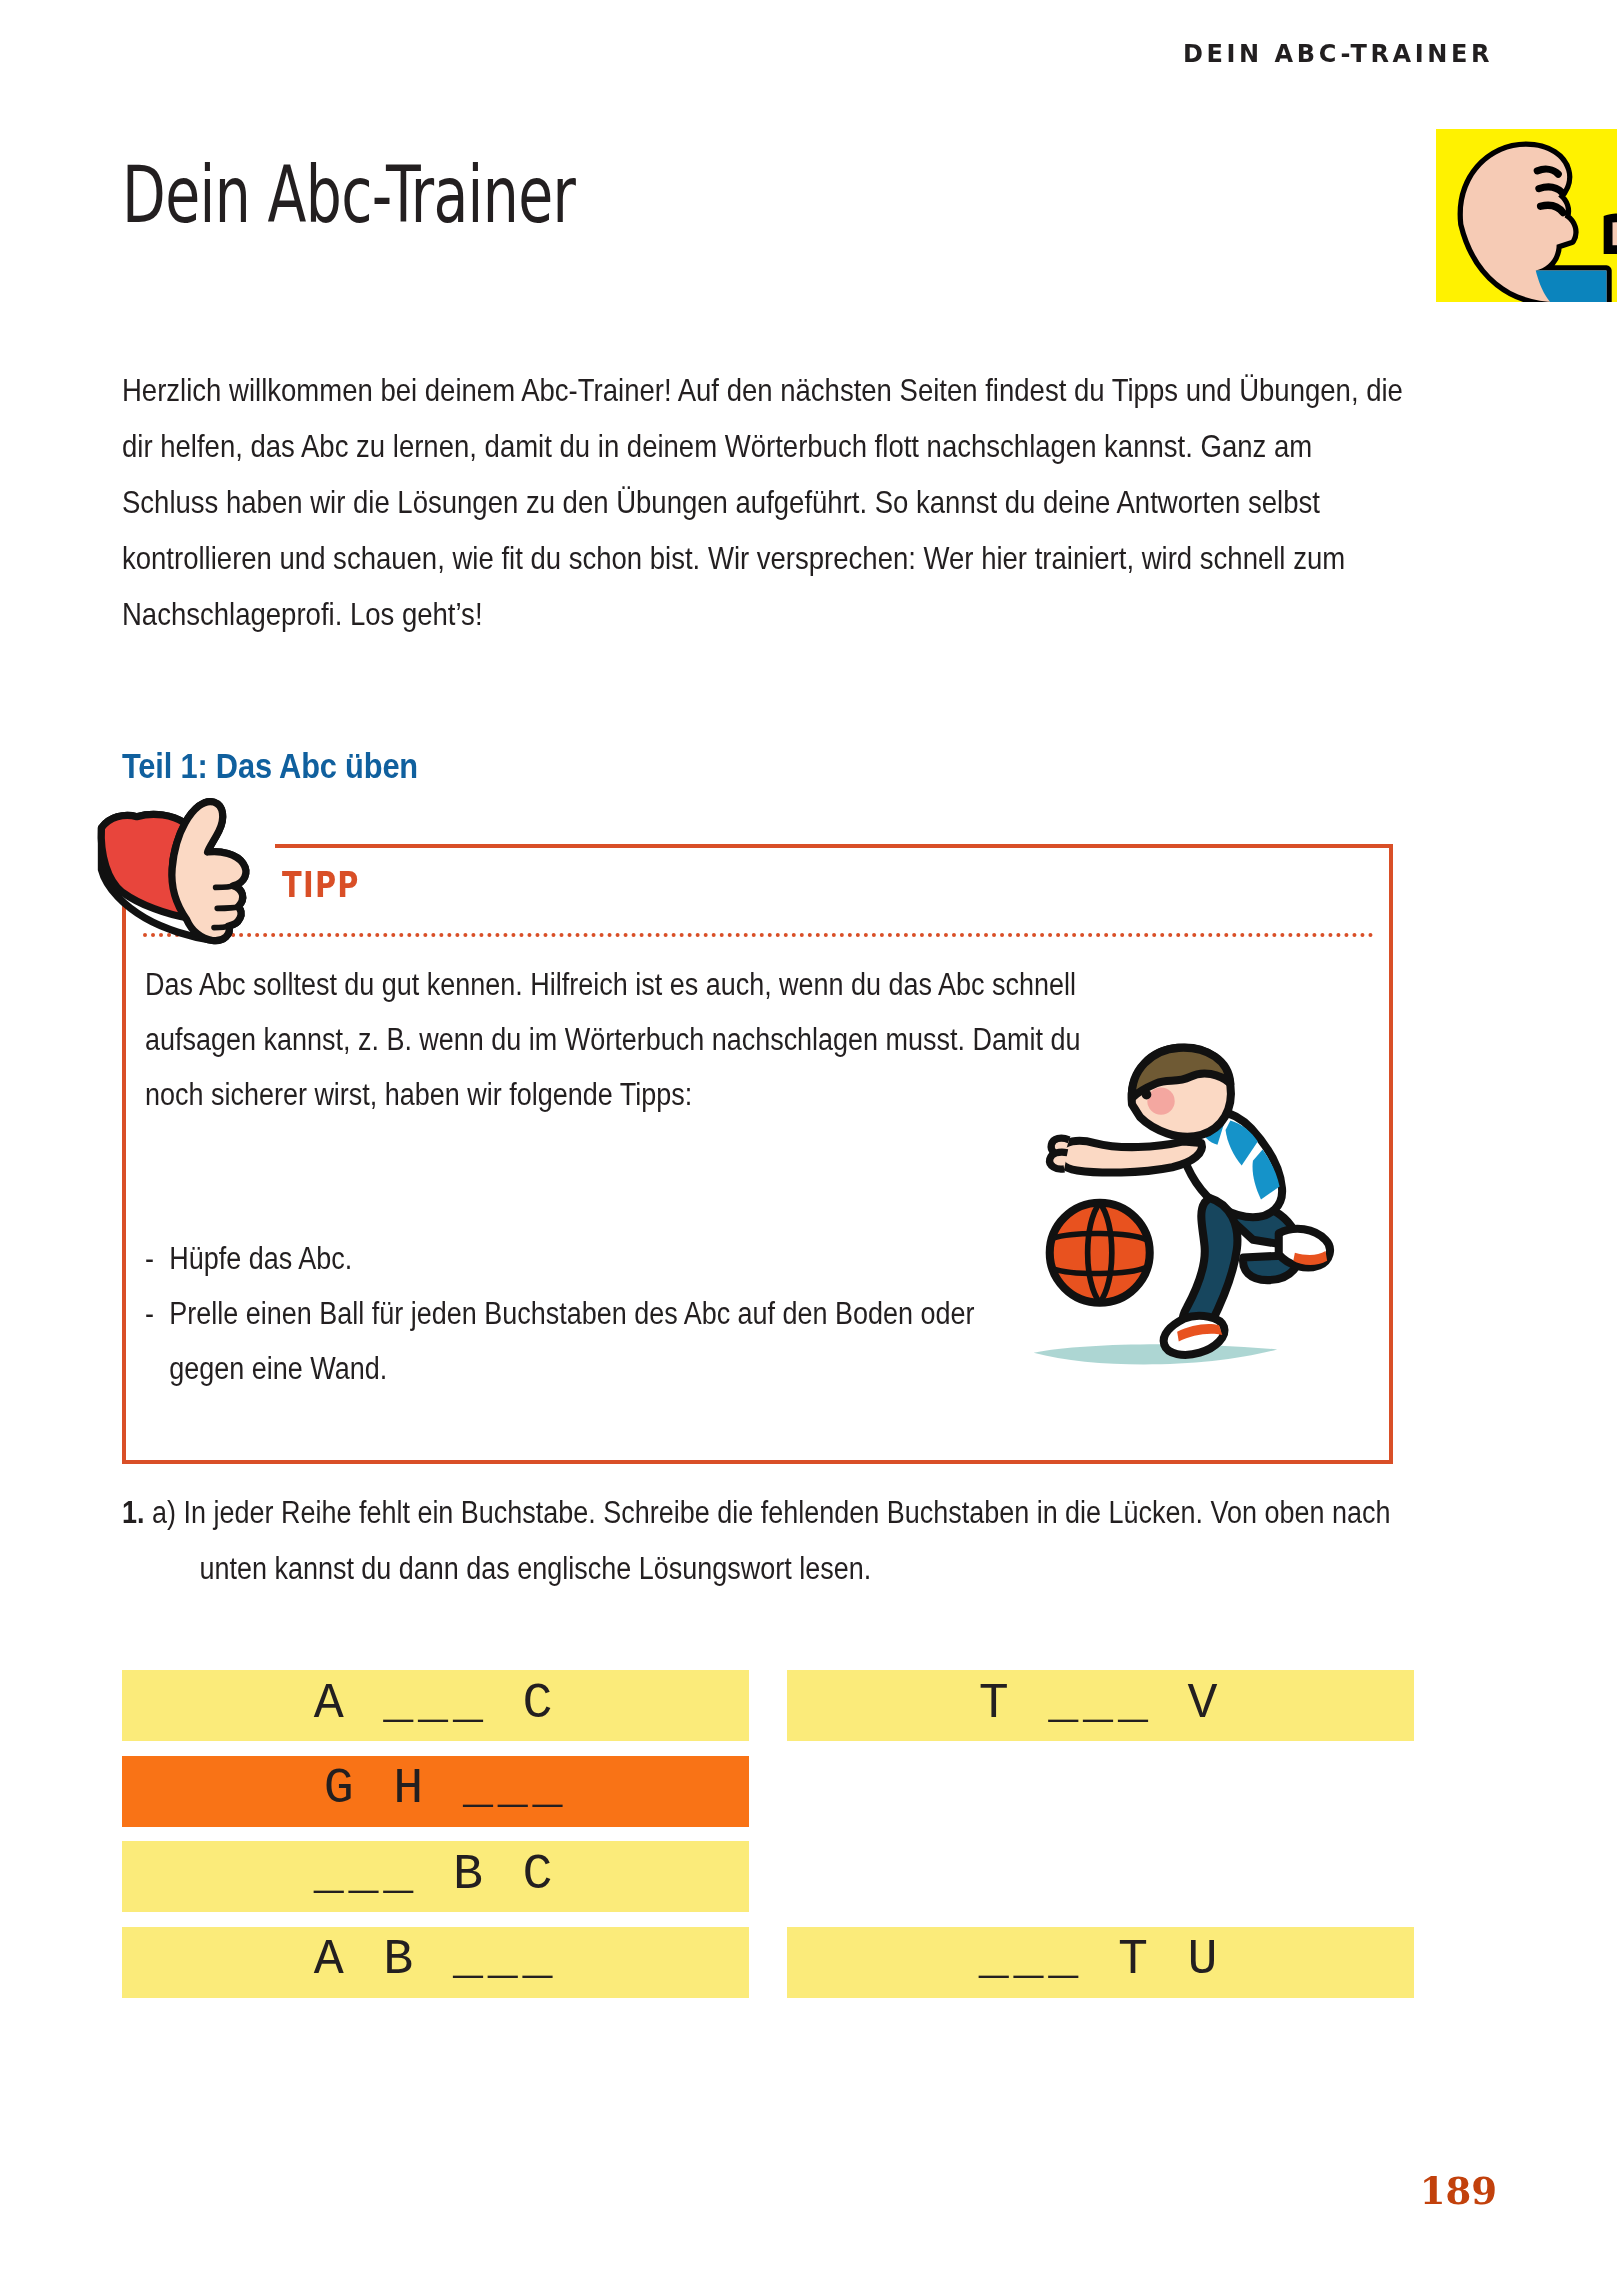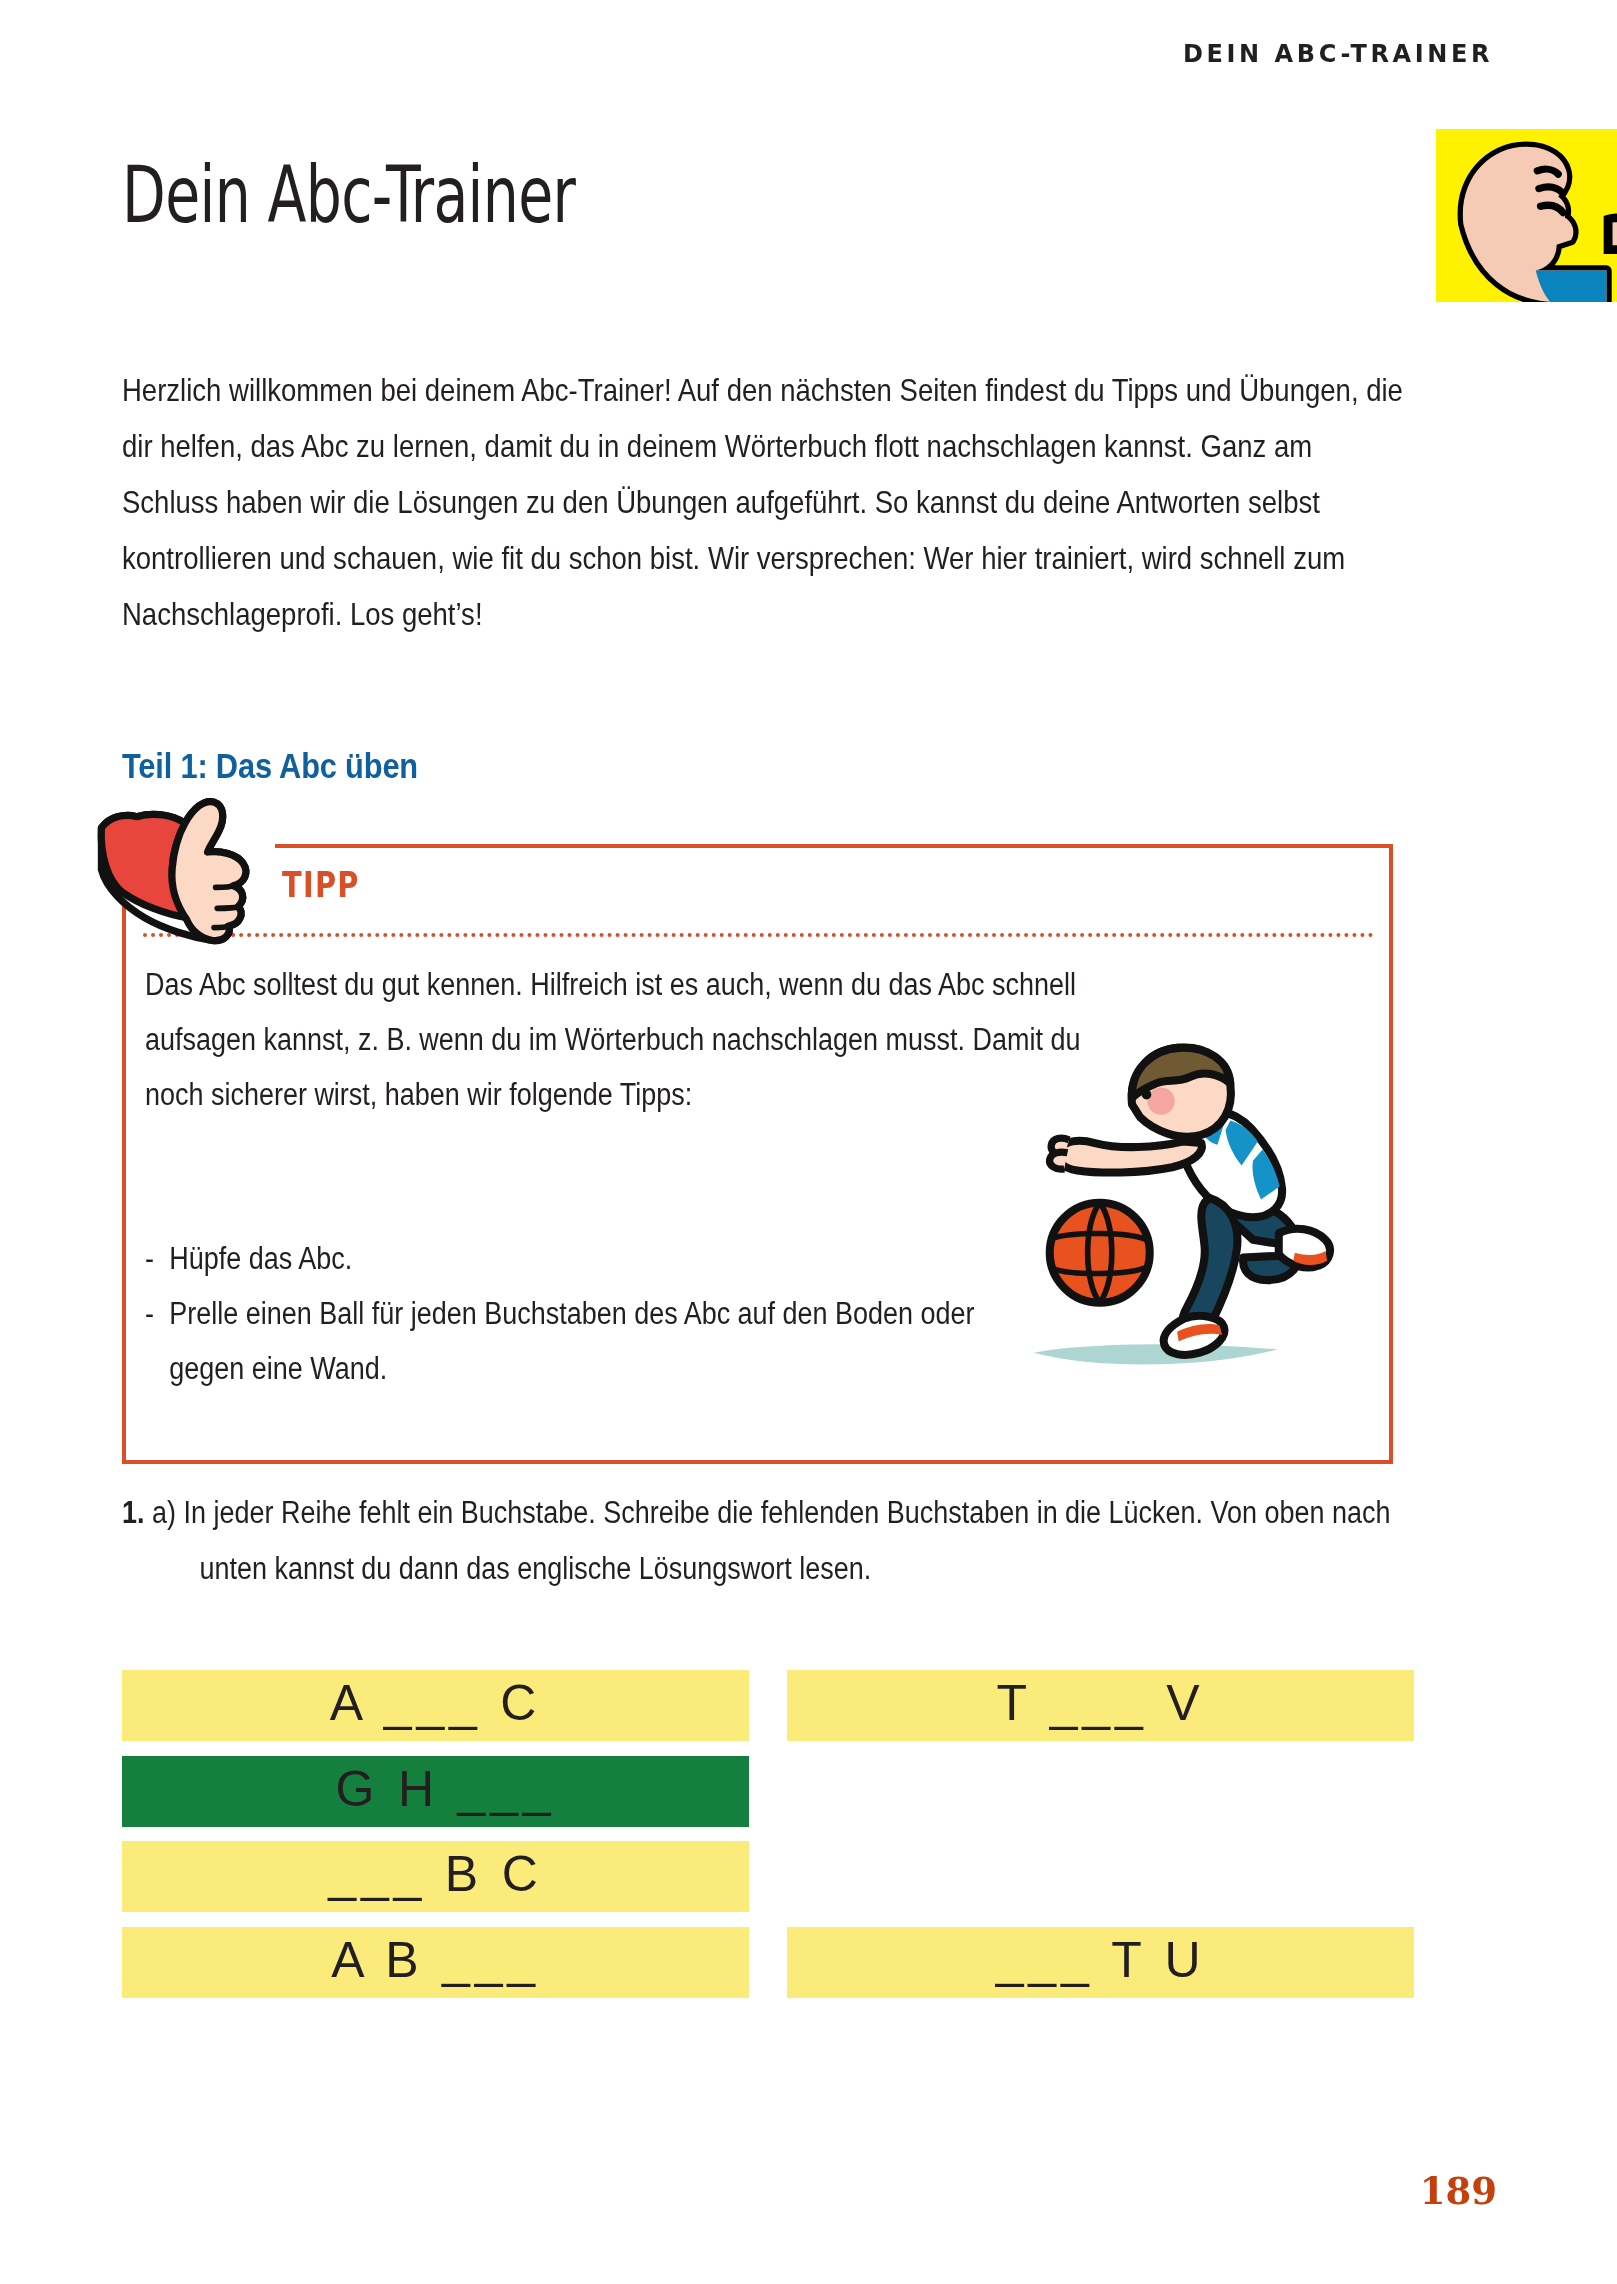--- a/index.html
+++ b/index.html
@@ -208,30 +208,30 @@
     display: flex;
     justify-content: space-between;
     margin-bottom: 14.5px;
   }
   .answer-cell {
     width: 627px;
     height: 71px;
     display: flex;
     align-items: center;
     justify-content: center;
-    font-family: Liberation Sans, sans-serif;
+    font-family: Liberation Mono, monospace;
     font-size: 50px;
     font-weight: 300;
     color: #231f20;
     letter-spacing: 4.8px;
     box-sizing: border-box;
     padding-bottom: 4.8px;
   }
   .shade-a { background: #fbeb7a; }
-  .shade-b { background: #15803d; padding-left: 20px; }
+  .shade-b { background: #f97316; padding-left: 20px; }
 
   
   .folio {
     position: absolute;
     right: 121px;
     top: 2169px;
     font-family: "DejaVu Serif", serif;
     font-size: 37px;
     font-weight: bold;
     color: #c2410c;

